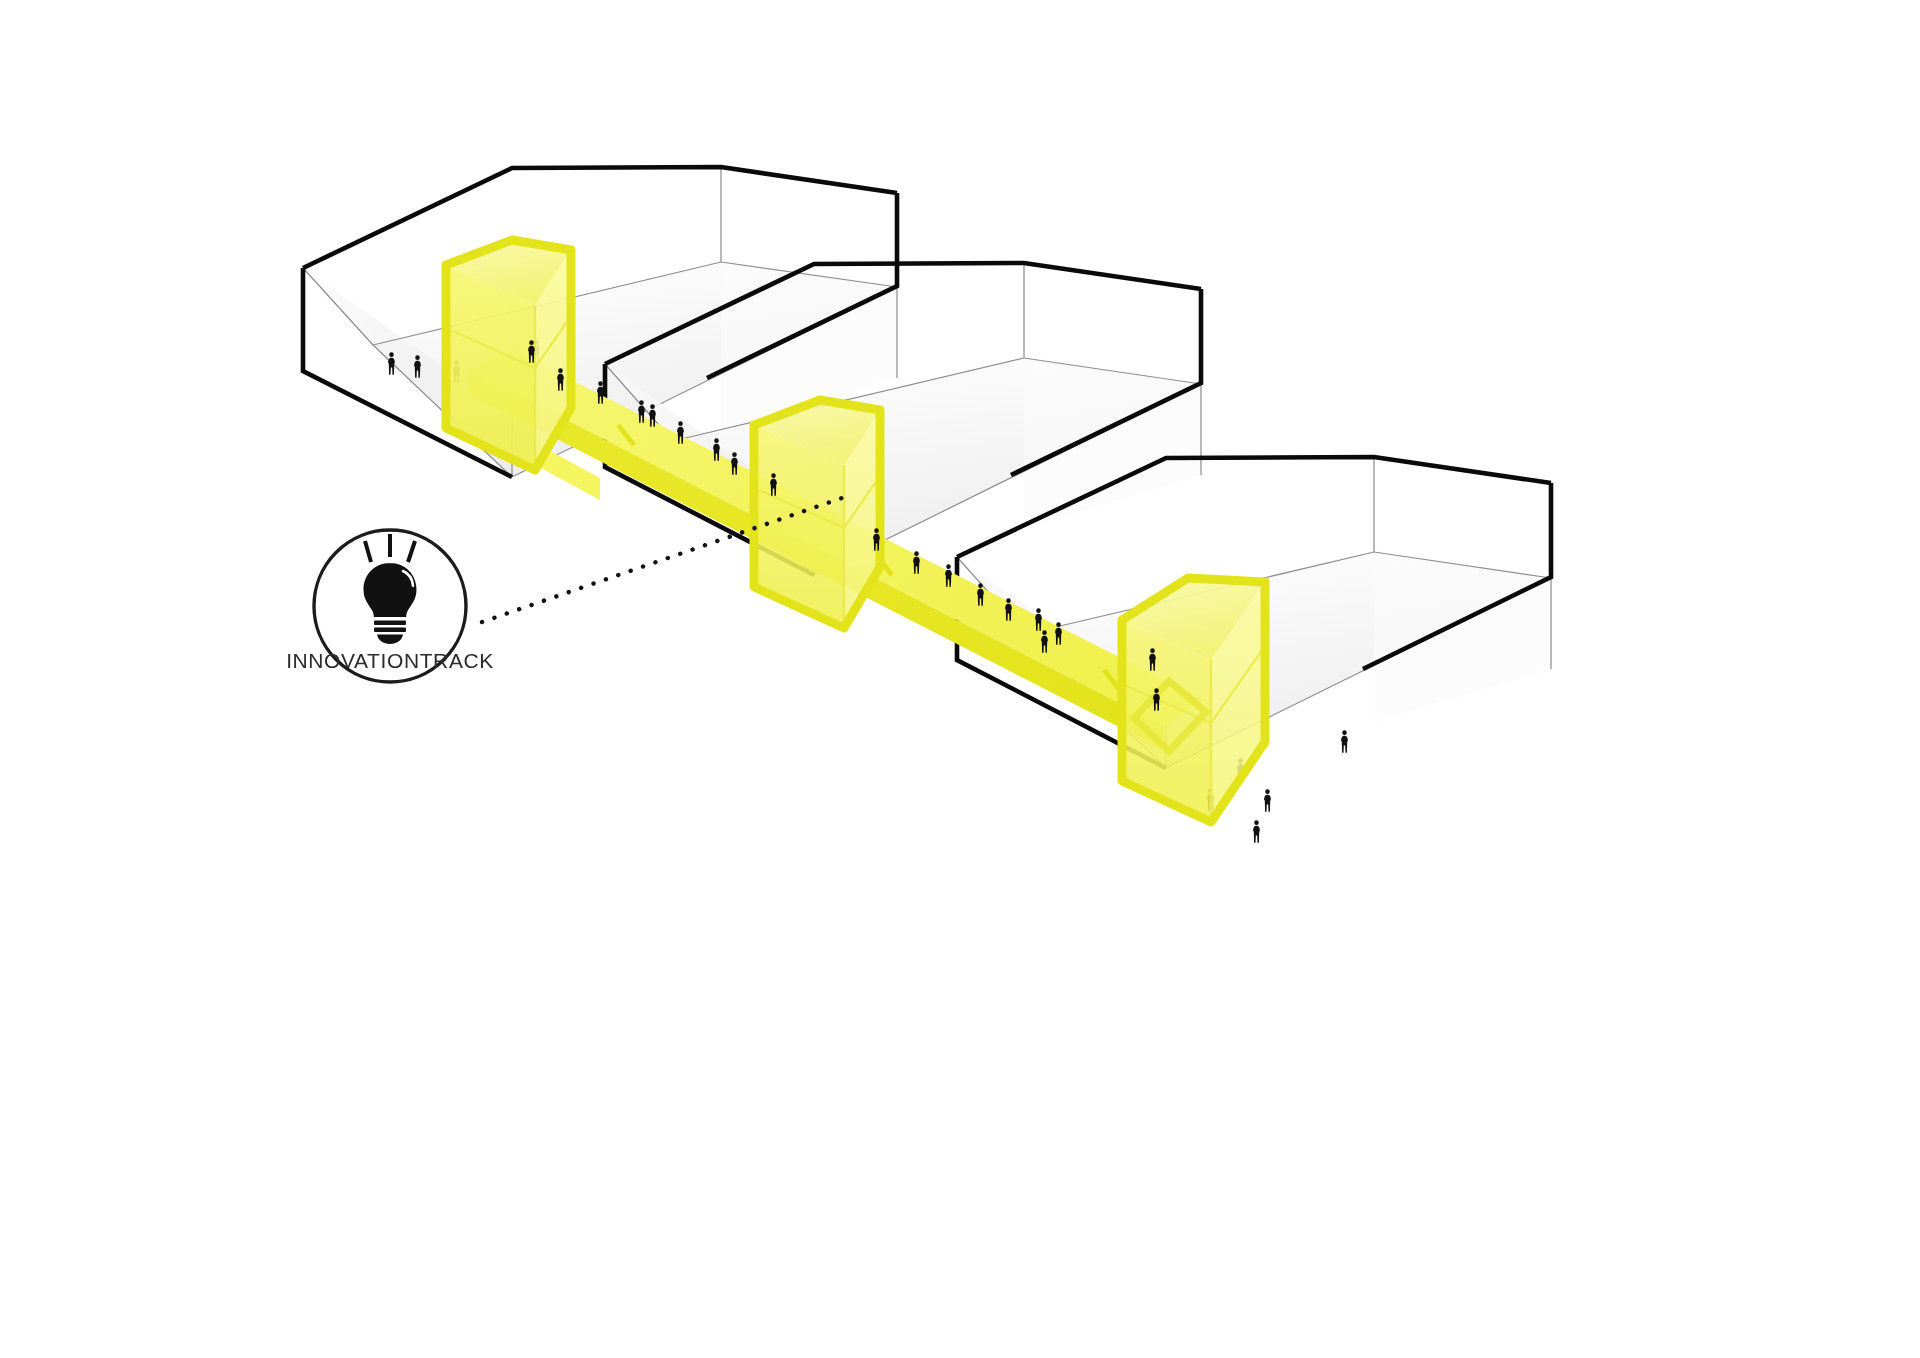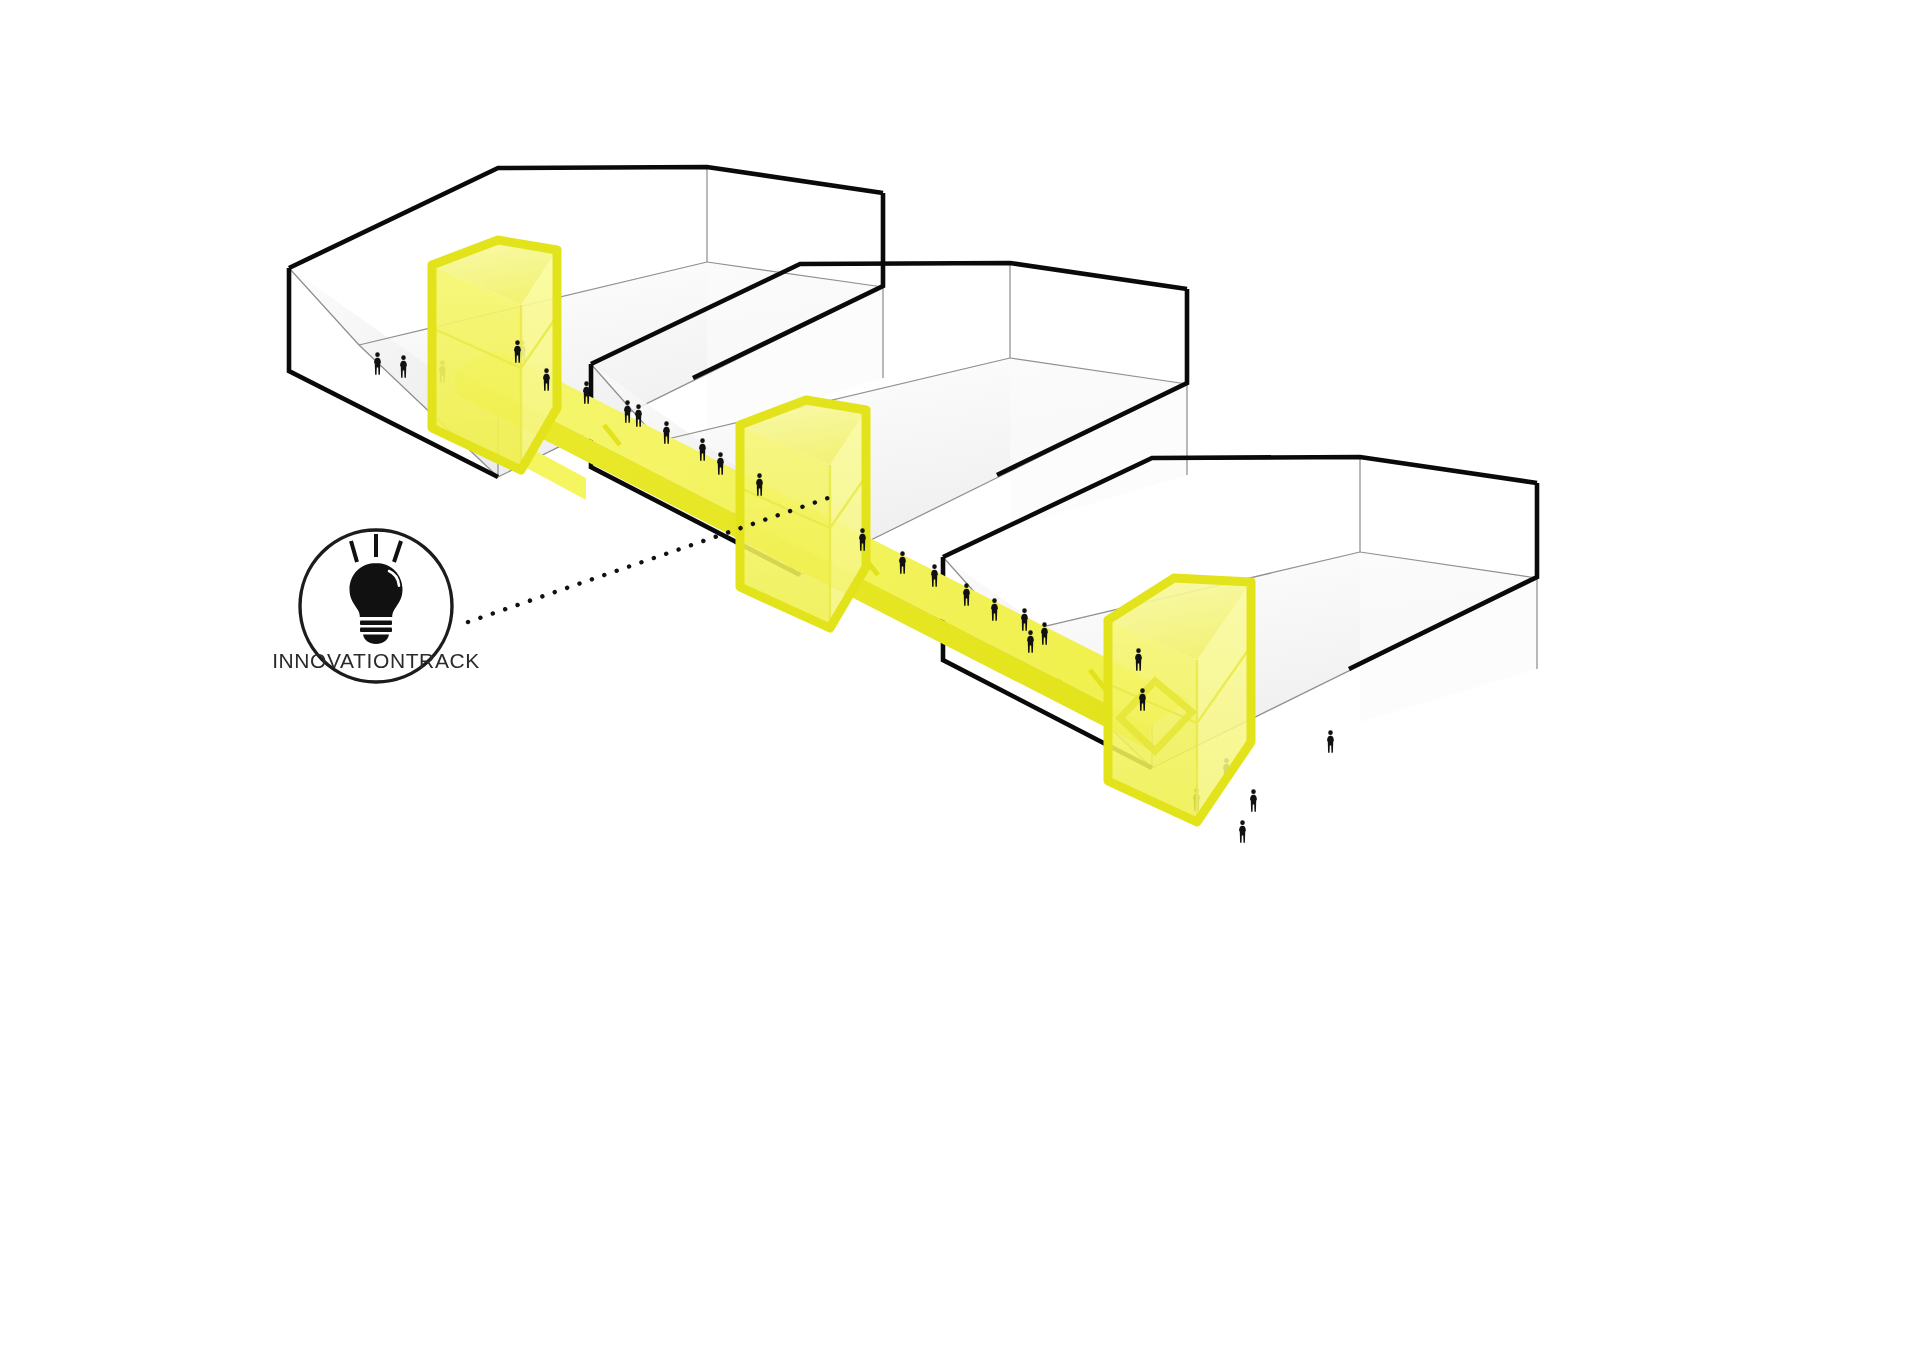--- a/index.html
+++ b/index.html
@@ -6,20 +6,21 @@
   body{
     width:1920px;height:1358px;
     font-family:"Liberation Sans", sans-serif;
     overflow:hidden;
     position:relative;
   }
   #stage{
     position:absolute;inset:0;
     width:1524px;height:1358px;
     background:#ffffff;
+    margin-left:14px;
   }
   svg#diagram{display:block;width:1920px;height:1358px;}
   .logo-text{
     font-family:"Liberation Sans", sans-serif;
     font-size:21px;
     letter-spacing:0.6px;
     fill:#2b2b2b;
     font-weight:400;
   }
 </style>

